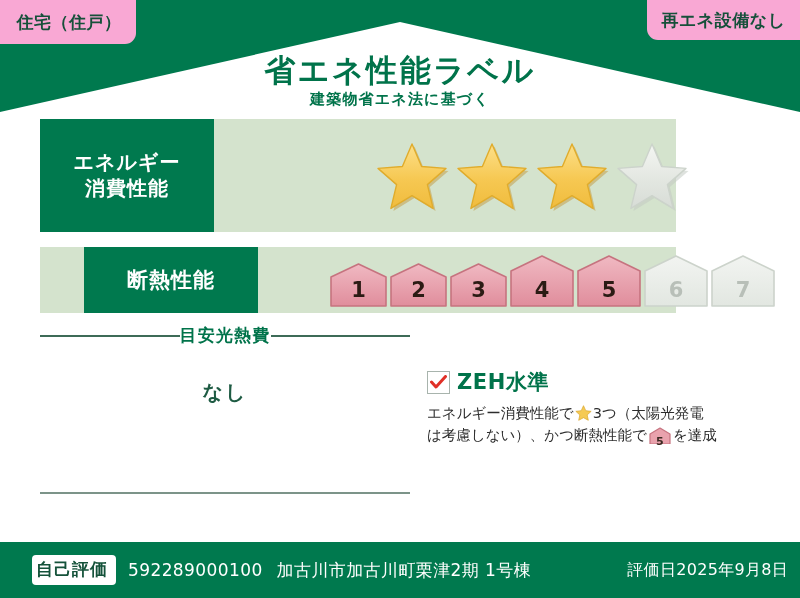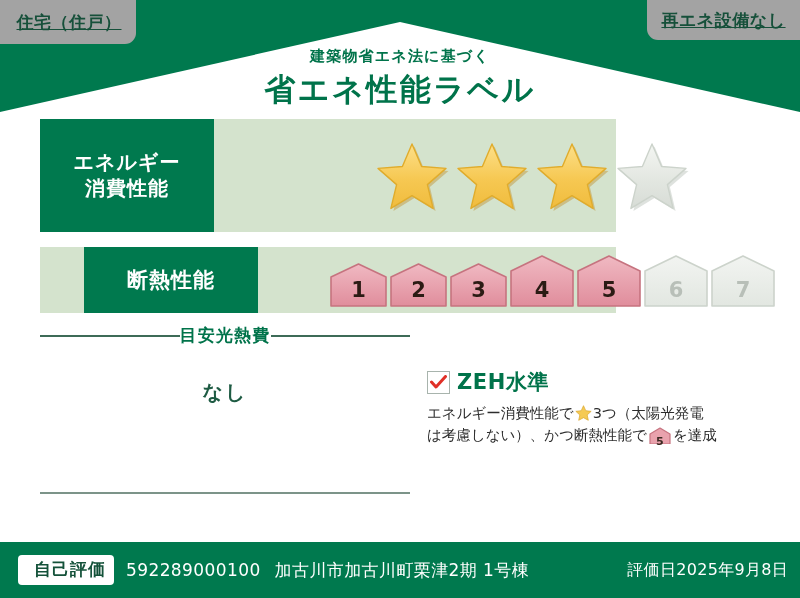--- a/index.html
+++ b/index.html
@@ -14,31 +14,30 @@
     position: relative;
     width: 800px; height: 598px;
     background: #00794e;
     overflow: hidden;
   }
 
   
   .corner-tag {
     position: absolute;
     top: 0;
-    background: #a3a3a3;
+    background: #f9a8d4;
     color: #16503a;
     font-weight: bold;
     font-size: 17px;
     letter-spacing: 0.5px;
     display: flex;
     align-items: center;
     justify-content: center;
     z-index: 6;
     white-space: nowrap;
-    text-decoration: underline;
   }
   #tag-dwelling {
     left: 0; width: 136px; height: 44px;
     border-bottom-right-radius: 11px;
     padding-left: 2px;
   }
   #tag-renewable {
     right: 0; width: 153px; height: 40px;
     border-bottom-left-radius: 11px;
   }
@@ -71,21 +70,21 @@
     font-weight: bold;
     letter-spacing: 2.5px;
     line-height: 1.3;
     margin-top: 3px;
   }
 
   
   .perf-row {
     position: absolute;
     left: 40px;
-    width: 576px;
+    width: 636px;
     background: #d4e3cd;
     display: flex;
     align-items: stretch;
     z-index: 5;
   }
   #row-energy { top: 119px; height: 113px; }
   #row-insulation { top: 247px; height: 66px; padding-left: 44px; }
 
   .row-title {
     background: #00794e;
@@ -232,27 +231,27 @@
     position: absolute;
     left: 0; bottom: 0;
     width: 800px; height: 56px;
     background: #00794e;
     display: flex;
     align-items: center;
     z-index: 7;
     color: #ffffff;
   }
   #footer-badge {
-    margin-left: 18px;
+    margin-left: 32px;
     background: #ffffff;
     color: #14523a;
     font-weight: bold;
     font-size: 17px;
     letter-spacing: 1px;
-    padding: 3px 8px 4px 16px;
+    padding: 3px 8px 4px 4px;
     border-radius: 4px;
     white-space: nowrap;
   }
   #footer-id {
     margin-left: 12px;
     font-size: 17px;
     letter-spacing: 0.4px;
     white-space: nowrap;
   }
   #footer-address {
@@ -284,22 +283,22 @@
 
   <div class="corner-tag" id="tag-dwelling">
     <span>住宅（住戸）</span>
   </div>
 
   <div class="corner-tag" id="tag-renewable">
     <span>再エネ設備なし</span>
   </div>
 
   <div id="heading-block">
+    <div id="heading-main">省エネ性能ラベル</div>
     <div id="heading-sub">建築物省エネ法に基づく</div>
-    <div id="heading-main">省エネ性能ラベル</div>
   </div>
 
   <div class="perf-row" id="row-energy">
     <div class="row-title">
       <span>エネルギー</span>
       <span>消費性能</span>
     </div>
     <div class="row-body">
       <div id="stars-wrap">
           <svg class="star" viewBox="0 0 74 72">

